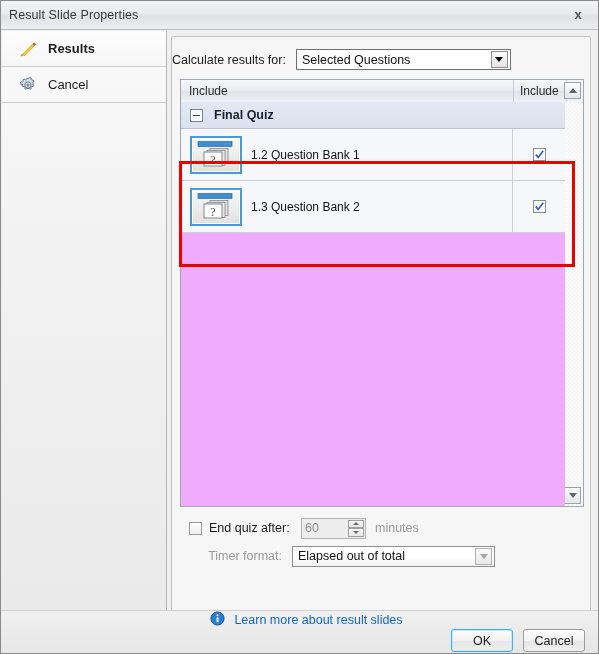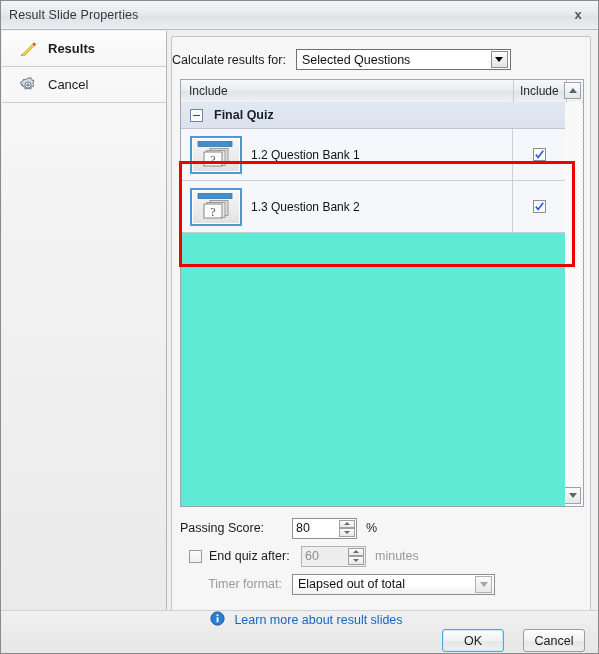--- a/index.html
+++ b/index.html
@@ -211,21 +211,21 @@
     width: 17px;
     bottom: 0;
     background: repeating-conic-gradient(#f3f3f3 0% 25%, #ffffff 0% 50%) 50%/4px 4px;
     border-left: 1px solid #d4d4d4;
   }
 
   .list-inner {
     position: absolute;
     left: 0; top: 22px;
     right: 18px; bottom: 0;
-    background: #5eead4;
+    background: #f0abfc;
   }
 
   .group-row {
     height: 27px;
     display: flex;
     align-items: center;
     padding-left: 9px;
     box-sizing: border-box;
     background: linear-gradient(to bottom,#e3e9f2 0%,#dbe2ee 100%);
     border-bottom: 1px solid #bcc4d0;
@@ -420,21 +420,21 @@
   }
   .learn-text {
     margin-left: 9px;
     color: #1565c5;
     font-size: 12.5px;
   }
   .btns {
     margin-left: auto;
     margin-right: 13px;
     display: flex;
-    gap: 19px;
+    gap: 10px;
   }
   .btn {
     width: 62px; height: 23px;
     box-sizing: border-box;
     border: 1px solid #9c9c9c;
     border-radius: 3px;
     background: linear-gradient(to bottom,#fdfdfd 0%,#f2f2f2 50%,#e6e6e6 51%,#efefef 100%);
     display: flex; align-items: center; justify-content: center;
     font-size: 12.5px;
     color: #1b1b1b;
@@ -566,35 +566,20 @@
                   </svg>
               </span>
             </div>
           </div>
 
         </div>
       </div>
 
       <div class="form">
 
-        <div class="frow">
-          <span class="flabel">Passing Score:</span>
-          <span class="spin">
-            <input type="text" value="80" style="">
-            <span class="spin-btns">
-              <span class="spin-b">
-                  <i class="mini-up"></i>
-                </span>
-              <span class="spin-b">
-                  <i class="mini-dn"></i>
-                </span>
-            </span>
-          </span>
-          <span class="unit">%</span>
-        </div>
 
         <div class="frow">
           <span class="flabel" style="display:flex;align-items:center;padding-left:9px;">
             <span class="chk-inline"></span>
             <span>End quiz after:</span>
           </span>
           <span class="spin dis">
             <input type="text" disabled="" value="60" style="">
             <span class="spin-btns">
               <span class="spin-b">

